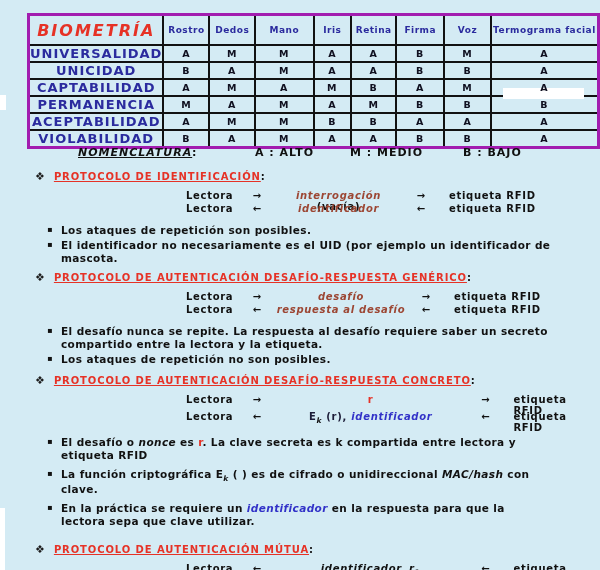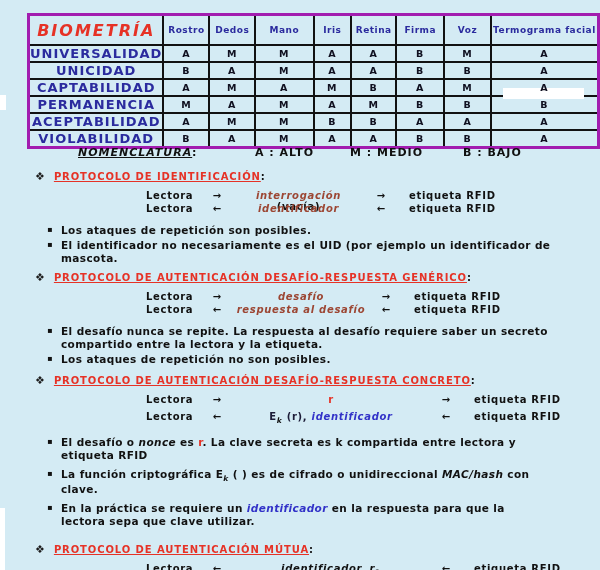--- a/index.html
+++ b/index.html
@@ -33,21 +33,21 @@
   #sections{position:absolute;top:163px;left:0;width:600px;}
   .section-heading{margin:7px 0 0 35px;height:13px;font-size:10px;font-weight:bold;}
   .sec-1 .section-heading{}
   .sec-2 .section-heading{margin-top:9px;}
   .sec-3 .section-heading{margin-top:16px;}
   .diamond{color:#1c1c1c;font-size:11px;margin-right:9px;}
   .section-title{color:var(--accent_red,#e63226);text-decoration:underline;letter-spacing:0.9px;}
   .sec-colon{color:#111;}
   .exchanges{margin:7px 0 0 146px;}
   .exch-row{display:flex;align-items:baseline;font-weight:bold;font-size:10px;
-            color:#111;height:13px;letter-spacing:0.7px;}
+            color:#111;height:13px;letter-spacing:0.7px;margin-left:40px;}
   .sec-2 .exch-row{height:17px;}
   .sec-3 .exch-row{height:20px;}
   .exch-left{width:52px;}
   .exch-dir1{width:38px;text-align:center;letter-spacing:0;}
   .exch-msg{width:125px;text-align:center;}
   .sec-1 .exch-msg{width:130px;}
   .sec-2 .exch-msg,.sec-3 .exch-msg{width:190px;}
   .exch-dir2{width:40px;text-align:center;letter-spacing:0;}
   .exch-right{padding-left:8px;}
   .bullets{margin:8px 0 0 47px;width:505px;}

